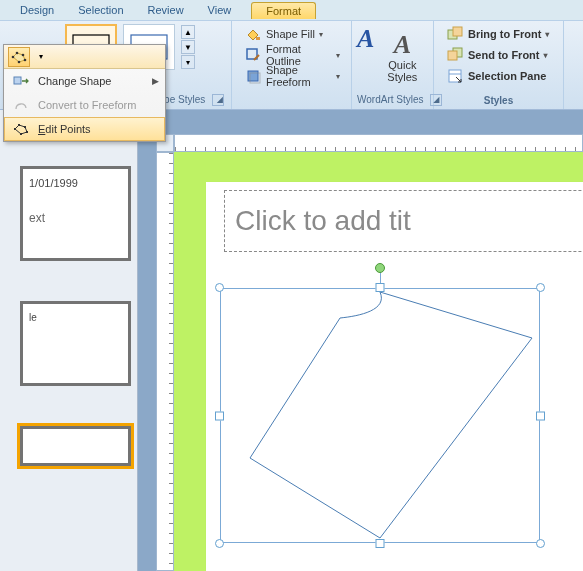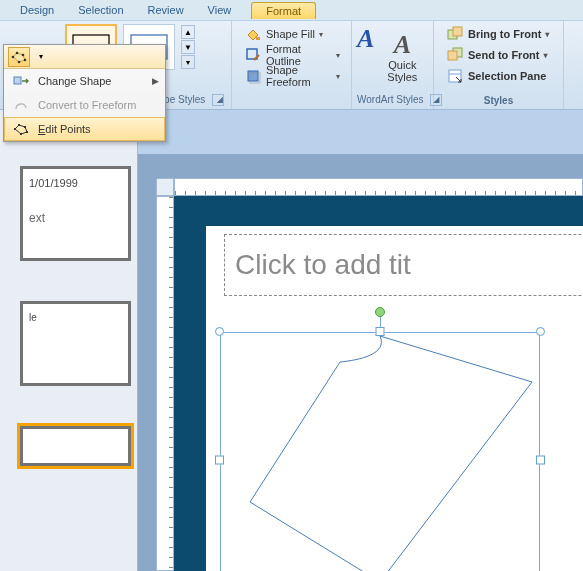--- a/index.html
+++ b/index.html
@@ -42,21 +42,21 @@
 .menu-item.highlighted { background:linear-gradient(#fff2cf,#ffe19a); border:1px solid #e7b960; height:24px; padding:0 5px; }
 .menu-item.highlighted .mi-label u { text-decoration: underline; }
 
 
 .leftpanel { position:absolute; left:0; top:110px; width:138px; bottom:0; background:#e9eef4; border-right:1px solid #a8b8cc; z-index:5; }
 .slide-thumb { margin:6px 6px 12px 20px; background:#fff; border:3px solid #737373; height:95px; padding:8px 6px; font-size:10px; color:#333; cursor:pointer; position:relative; }
 .slide-thumb.small { height:85px; }
 .slide-thumb.selected { outline:3px solid #f4a300; }
 
 
-.editor { position:absolute; left:138px; right:0; top:110px; bottom:0; background:#0c4a6e;margin-top:44px; }
+.editor { position:absolute; left:138px; right:0; top:110px; bottom:0; background:#bef264; }
 .ruler-h { position:absolute; left:36px; right:0; top:24px; height:18px; background:#fff; border:1px solid #9fb6d0; background-image: repeating-linear-gradient(to right, #888 0, #888 1px, transparent 1px, transparent 10px); background-position: 0 12px; background-size: 10px 6px; background-repeat: repeat-x; }
 .ruler-v { position:absolute; left:18px; top:42px; width:18px; bottom:0; background:#fff; border:1px solid #9fb6d0; background-image: repeating-linear-gradient(to bottom, #888 0, #888 1px, transparent 1px, transparent 10px); background-position: 12px 0; background-size: 6px 10px; background-repeat: repeat-y; }
 .ruler-corner { position:absolute; left:18px; top:24px; width:18px; height:18px; background:#e6eef6; border:1px solid #9fb6d0; }
 .gutter-top { position:absolute; left:0; right:0; top:0; height:24px; background:#8ba8c8; }
 .gutter-left { position:absolute; left:0; top:24px; width:18px; bottom:0; background:#8ba8c8; }
 
 .slide-canvas { position:absolute; left:68px; top:72px; width:520px; height:480px; background:#fff; box-shadow:2px 2px 3px rgba(0,0,0,0.2); }
 .title-box { position:absolute; left:18px; top:8px; right:-100px; height:62px; border:1px dashed #888; display:flex; align-items:center; padding:0 10px; font-family: Calibri, sans-serif; font-size:28px; color:#8a8a8a; cursor:text; }
 
 

